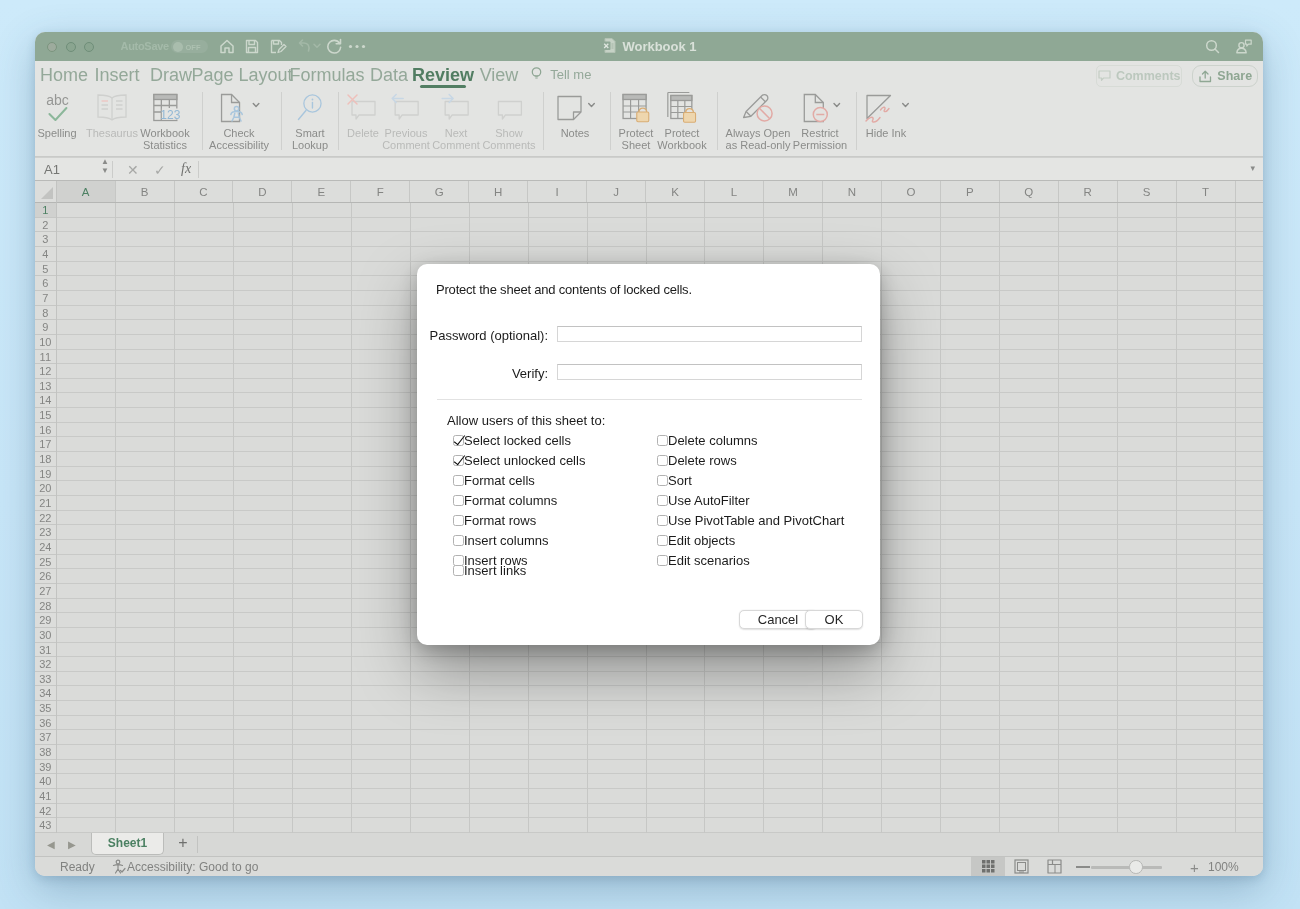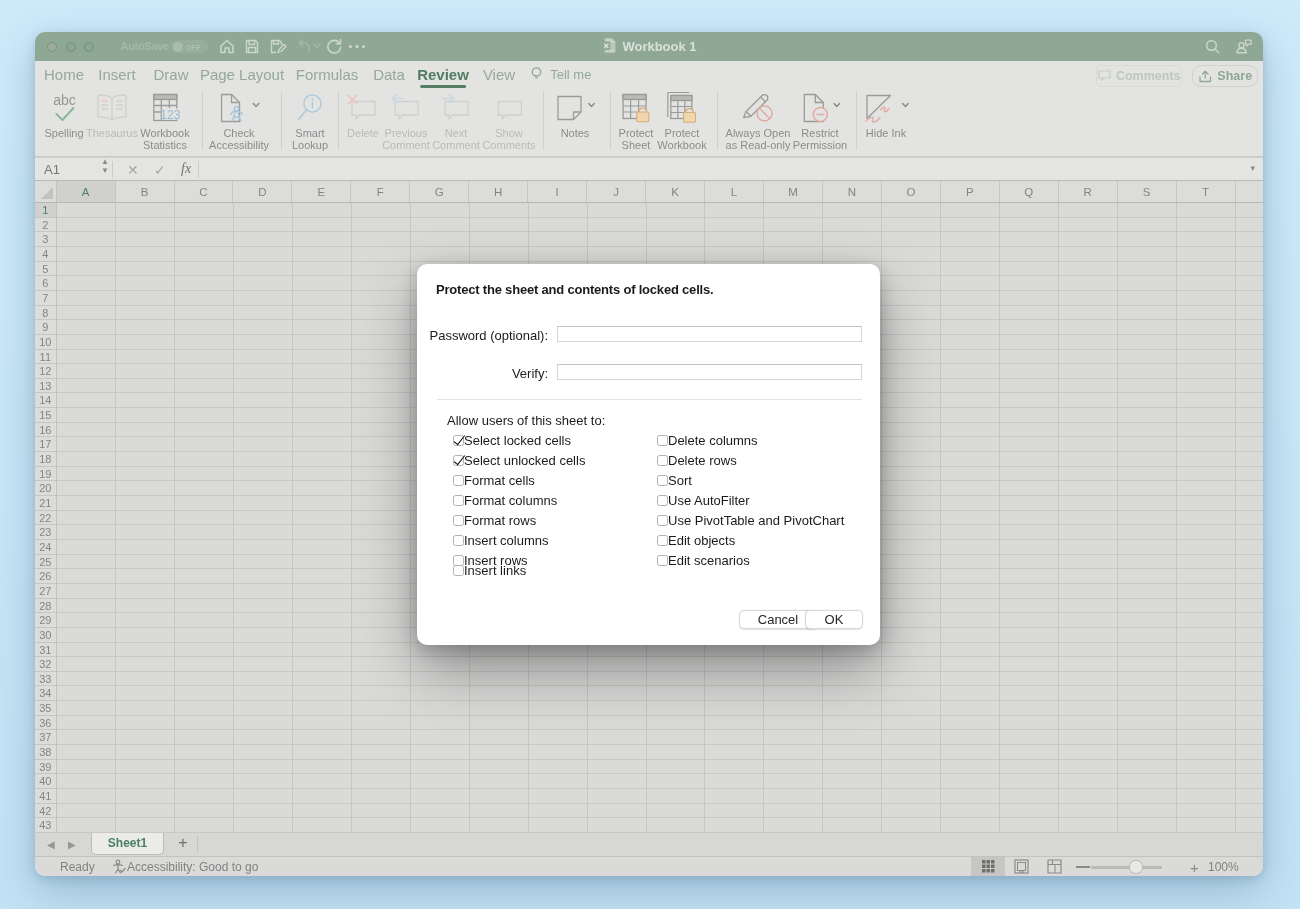--- a/index.html
+++ b/index.html
@@ -17,21 +17,21 @@
 #asw .knob { position:absolute; left:1.5px; top:1.5px; width:10px; height:10px; border-radius:50%; background:#a9bdad; }
 #asw .off { position:absolute; left:14.5px; top:2.8px; font-size:7.5px; font-weight:700; color:#adc1b1; }
 .tbico { position:absolute; top:5px; }
 .tbico svg { display:block; }
 #wbtitle { position:absolute; left:0; top:0; width:100%; height:29px; text-align:center;
   font-size:13px; font-weight:700; color:#d9e1d9; line-height:29px; }
 #wbtitle svg { vertical-align:-3px; margin-right:6px; }
 
 
 #tabrow { position:absolute; left:0; top:29px; width:100%; height:27px; background:#e3e4e2; }
-.tab { position:absolute; top:0; height:27px; line-height:28px; font-size:15px;
+.tab { position:absolute; top:0; height:27px; line-height:28px; font-size:18px;
   transform:translateX(-50%); color:#94a899; }
 .tab.cur { color:#517d62; font-weight:700; }
 .tab.cur::after { content:""; position:absolute; left:50%; transform:translateX(-50%); bottom:0;
   width:46px; height:3px; border-radius:1.5px; background:#527e63; }
 #tellme { position:absolute; left:495px; top:0; height:27px; line-height:28px; font-size:13px; color:#94a899; }
 #tellme svg { vertical-align:-4px; }
 #combtn { position:absolute; left:1061px; top:4px; width:86px; height:22px; border:1px solid #d7dbd6;
   border-radius:5px; color:#bcc8be; font-size:12.5px; font-weight:700; text-align:center; line-height:21px; white-space:nowrap; overflow:hidden; }
 #shbtn { position:absolute; left:1157px; top:4px; width:66px; height:22px; border:1px solid #ccd2cc;
   border-radius:9px; color:#8ea692; font-size:12.5px; font-weight:700; text-align:center; line-height:21px; white-space:nowrap; overflow:hidden; }
@@ -81,21 +81,21 @@
 #sbsep { position:absolute; left:162px; top:3px; width:1px; height:17px; background:#c2c3c1; }
 
 
 #statusbar { position:absolute; left:0; top:824px; width:100%; height:20px; background:#dadbd9;
   border-top:1px solid #c2c3c1; font-size:12px; color:#818280; }
 
 
 #dialog { position:absolute; left:382px; top:232px; width:463px; height:381px; background:#ffffff;
   border-radius:10px; box-shadow:0 25px 60px rgba(0,0,0,0.35), 0 5px 18px rgba(0,0,0,0.22);
   font-size:13px; color:#1b1b1b; }
-#dialog .ttl { position:absolute; left:19px; top:18px; font-size:13px; letter-spacing:-0.2px; font-weight:700; }
+#dialog .ttl { position:absolute; left:19px; top:18px; font-size:13px; letter-spacing:-0.2px; font-weight:400; }
 #dialog .sub { position:absolute; left:19px; top:41px; letter-spacing:-0.2px; }
 .flabel { position:absolute; text-align:right; white-space:nowrap; }
 .finput { position:absolute; left:140px; width:305px; height:16px; background:#fff;
   border:1px solid #d6d6d6; border-top-color:#c2c2c2; }
 #dialog hr { position:absolute; left:20px; top:135px; width:425px; border:none;
   border-top:1px solid #e2e2e2; }
 .allow { position:absolute; left:30px; top:149px; }
 .ckrow { position:absolute; height:20px; display:flex; align-items:center; }
 .cb { width:11px; height:11px; border:1px solid #b2b2b2; border-radius:2.5px; background:#fff;
   display:inline-block; position:relative; }
@@ -200,21 +200,21 @@
   </div>
 
   <div id="ribbon">
     <div class="rsep" style="left:167px"></div>
 <div class="rsep" style="left:246px"></div>
 <div class="rsep" style="left:303px"></div>
 <div class="rsep" style="left:508px"></div>
 <div class="rsep" style="left:575px"></div>
 <div class="rsep" style="left:682px"></div>
 <div class="rsep" style="left:821px"></div>
-    <div class="ritem" style="left:29px">
+    <div class="ritem" style="left:22px">
         <div class="ricon">
           <svg width="30" height="32" viewBox="0 0 30 32" fill="none">
 <text x="15" y="13" text-anchor="middle" font-family="Liberation Sans" font-size="14" fill="#969795">abc</text>
 <path d="M7 22 L13 28 L24 16" stroke="#8cb79a" stroke-width="2" stroke-linecap="round" stroke-linejoin="round"></path>
 </svg>
         </div>
         <div class="rlabel" style="color:#8b8c8a">Spelling</div>
       </div>
 <div class="ritem" style="left:77px">
         <div class="ricon">

